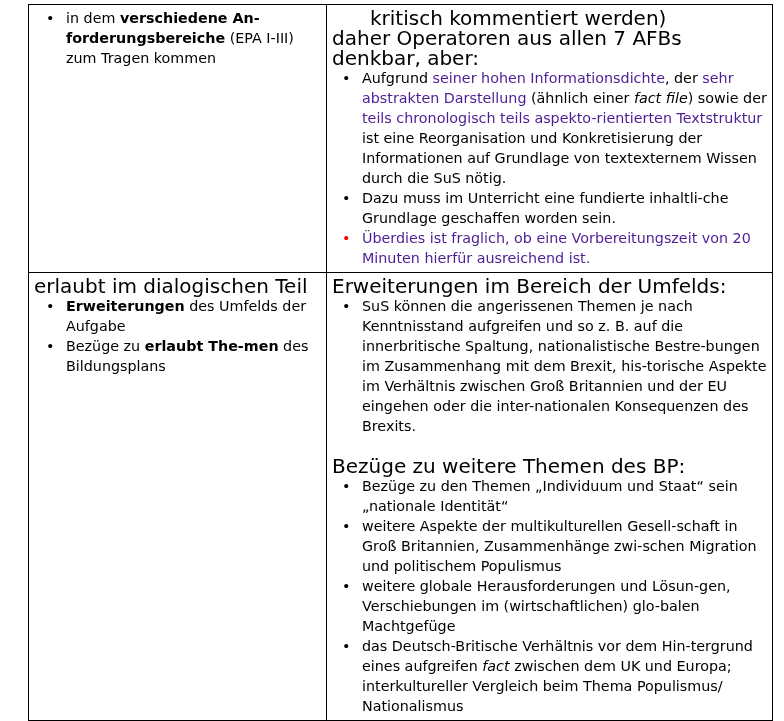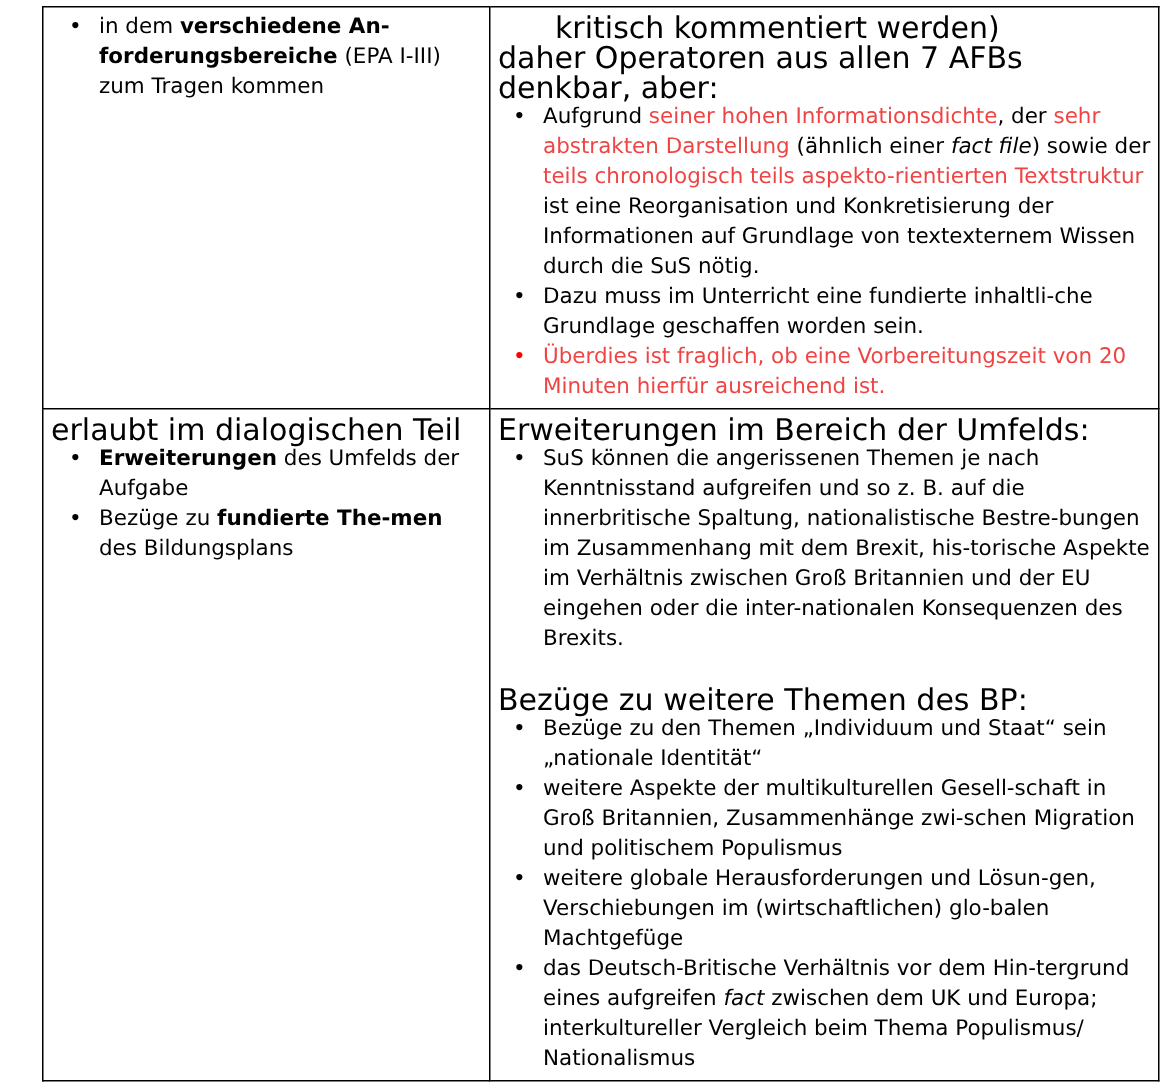--- a/index.html
+++ b/index.html
@@ -85,21 +85,21 @@
   }
   ul.blist.tight-left > li {
     padding-left: 30px;
   }
   ul.blist.tight-left > li::before {
     left: 10px;
   }
 
   .b { font-weight: bold; }
   .i { font-style: italic; }
-  .red { color: #ef4444; }
+  .red { color: #4c1d95; }
 
   .spacer-line {
     height: 20px;
     line-height: 20px;
     font-size: 14.3px;
   }
 
   .frag { white-space: pre-wrap; }
 </style>
 </head>
@@ -142,21 +142,21 @@
 
       <tr>
         <td class="col-left">
           <div class="cell-inner">
             <p class="line">erlaubt im dialogischen Teil</p>
             <ul class="blist">
               <li>
                 <span class="frag b">Erweiterungen</span><span class="frag"> des Umfelds der Aufgabe</span>
               </li>
               <li>
-                <span class="frag">Bezüge zu </span><span class="frag b">fundierte The-men</span><span class="frag"> des Bildungsplans</span>
+                <span class="frag">Bezüge zu </span><span class="frag b">erlaubt The-men</span><span class="frag"> des Bildungsplans</span>
               </li>
             </ul>
           </div>
         </td>
 
         <td class="col-right">
           <div class="cell-inner">
             <p class="line">Erweiterungen im Bereich der Umfelds:</p>
             <ul class="blist tight-left">
               <li>

